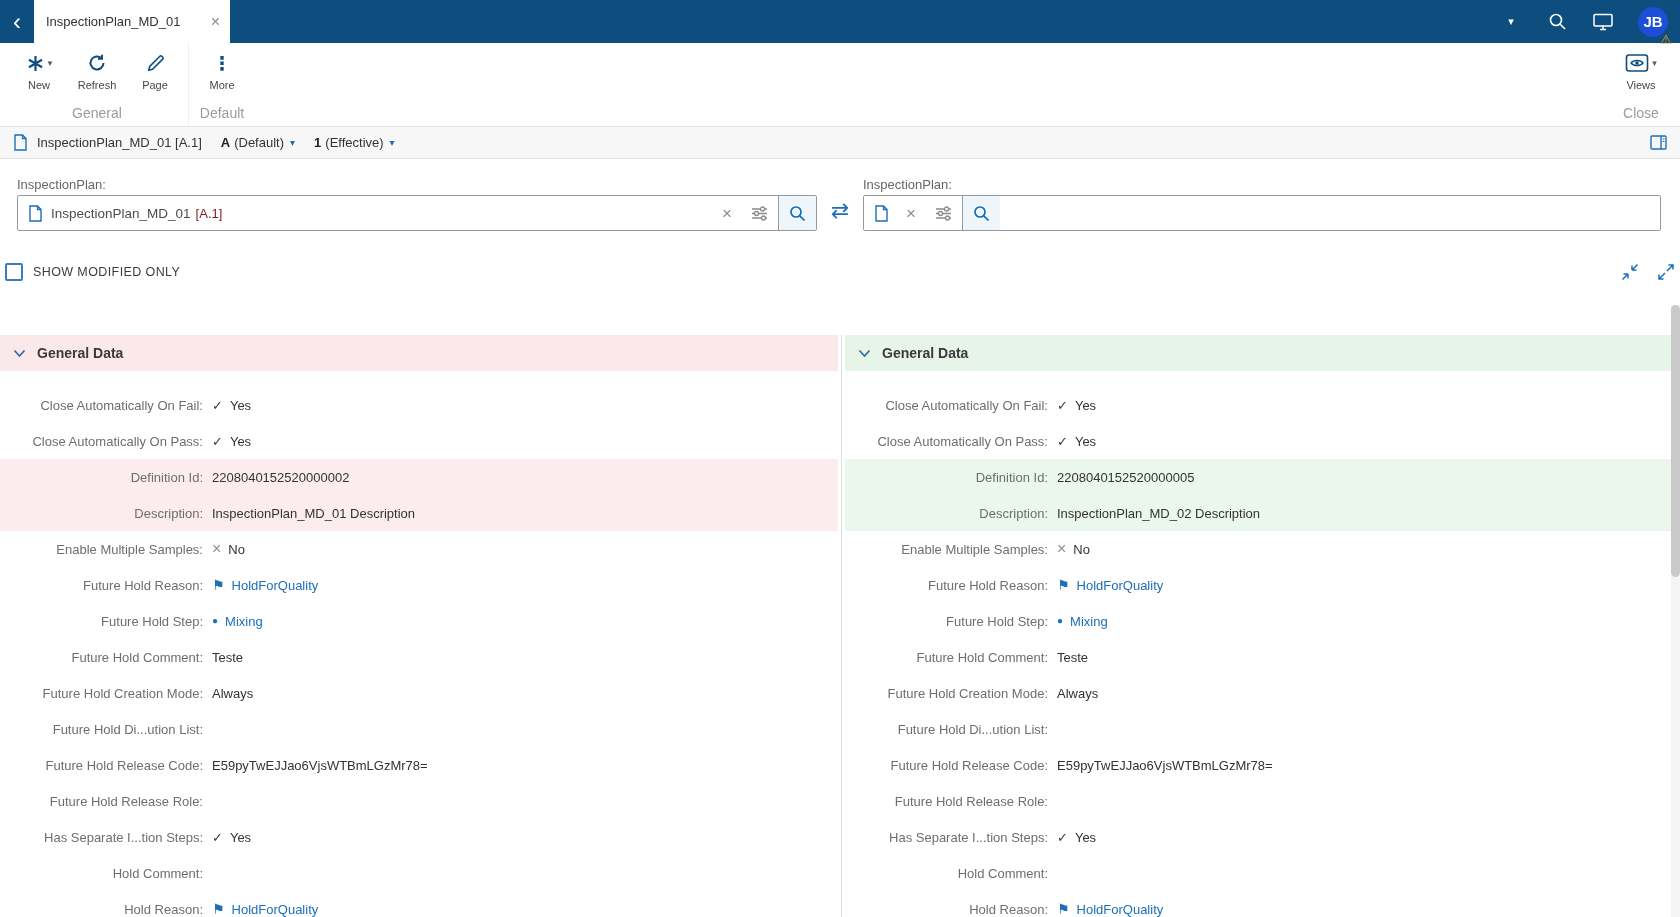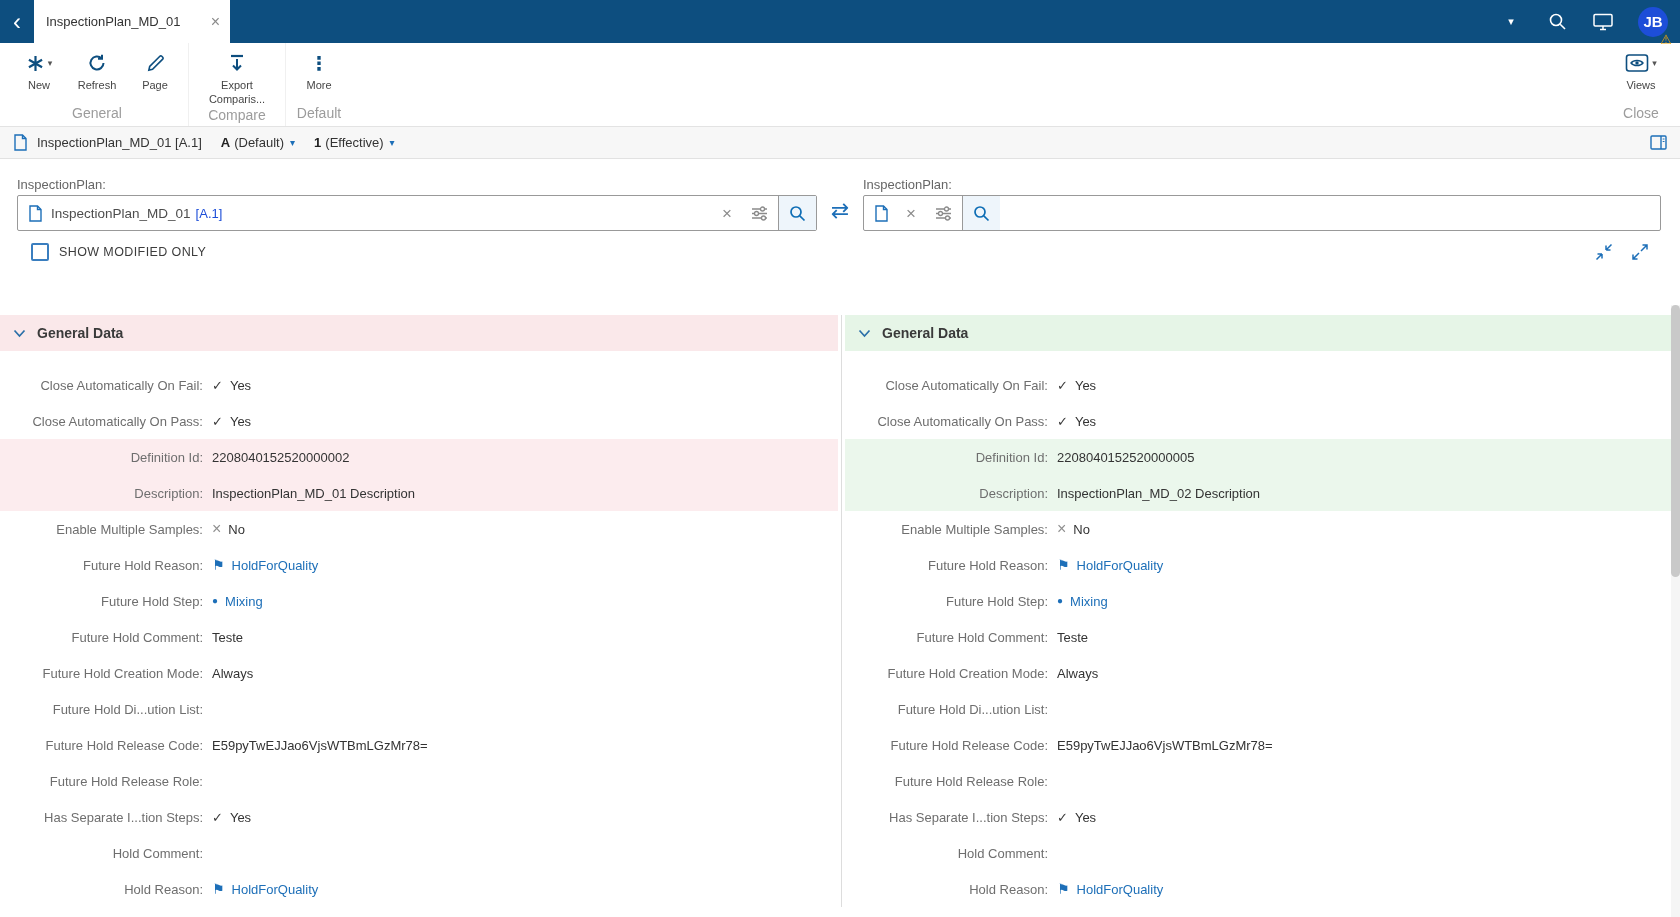--- a/index.html
+++ b/index.html
@@ -53,30 +53,30 @@
   
   .compare-area { padding: 18px 17px 0; display: flex; align-items: flex-end; }
   .field-col { display: flex; flex-direction: column; }
   .field-col.left { width: 800px; }
   .field-col.right { width: 798px; }
   .field-label { font-size: 13px; color: #666; margin-bottom: 3px; }
   .input-group { height: 36px; border: 1px solid #999; border-radius: 2px; display: flex;
     align-items: center; background: #fff; }
   .ig-doc { margin: 0 8px 0 10px; display: flex; }
   .ig-text { font-size: 13.5px; color: #4d4d4d; flex: 1; white-space: nowrap; overflow: hidden; }
-  .ig-suffix { color: #1d4ed8; margin-left: 5px; font-size: 13px; }
+  .ig-suffix { color: #7f1d1d; margin-left: 5px; font-size: 13px; }
   .ig-clear { color: #8c8c8c; font-size: 17px; padding: 0 9px; cursor: pointer; line-height: 1; }
   .ig-filter { padding: 0 10px; display: flex; cursor: pointer; }
   .ig-search { width: 38px; align-self: stretch; border-left: 1px solid #999; background: #eef5fb;
     display: flex; align-items: center; justify-content: center; cursor: pointer; }
   .swap { width: 46px; display: flex; align-items: center; justify-content: center;
     color: #1d6fb8; font-size: 22px; padding-bottom: 7px; cursor: pointer; }
 
   
-  .filter-row { margin-top: 12px; padding: 0 31px; display: flex; align-items: center; }
+  .filter-row { margin-top: 32px; padding: 0 5px; display: flex; align-items: center; }
   .checkbox { width: 18px; height: 18px; border: 2px solid #3a7ebf; border-radius: 2px;
     background: #fff; cursor: pointer; flex: none; }
   .filter-label { margin-left: 10px; font-size: 12.5px; letter-spacing: .4px; color: #3c3c3c; }
   .fit-icons { margin-left: auto; display: flex; gap: 18px; align-items: center; }
   .fit-icons span { display: flex; cursor: pointer; }
 
   
   .panels { margin-top: 54px; display: flex; padding-right: 9px; align-items: flex-start; }
   .panel.left { width: 838px; }
   .panel.right { flex: 1; }
@@ -162,34 +162,20 @@
           <svg width="19" height="19" viewBox="0 0 20 20">
               <path d="M3 17l.9-3.9L14.6 2.4a1.4 1.4 0 0 1 2 0l1 1a1.4 1.4 0 0 1 0 2L6.9 16.1 3 17z" fill="none" stroke="#0d4e7f" stroke-width="1.7"></path>
             </svg>
         </span>
         <span class="lbl">Page</span>
       </div>
     </div>
     <div class="tb-group-name">General</div>
   </div>
 
-  <div class="tb-group">
-    <div class="tb-btns">
-      <div class="tb-btn">
-        <span class="ic">
-          <svg width="20" height="20" viewBox="0 0 20 20">
-              <path d="M4 3h12" stroke="#0d4e7f" stroke-width="2.2" fill="none"></path>
-              <path d="M10 6v10M6 12.5L10 16.5l4-4" stroke="#0d4e7f" stroke-width="2" fill="none"></path>
-            </svg>
-        </span>
-        <span class="lbl">Export Comparis...</span>
-      </div>
-    </div>
-    <div class="tb-group-name">Compare</div>
-  </div>
 
   <div class="tb-group">
     <div class="tb-btns">
       <div class="tb-btn">
         <span class="ic">
             <span class="more-glyph">⋮</span>
           </span>
         <span class="lbl">More</span>
       </div>
     </div>

